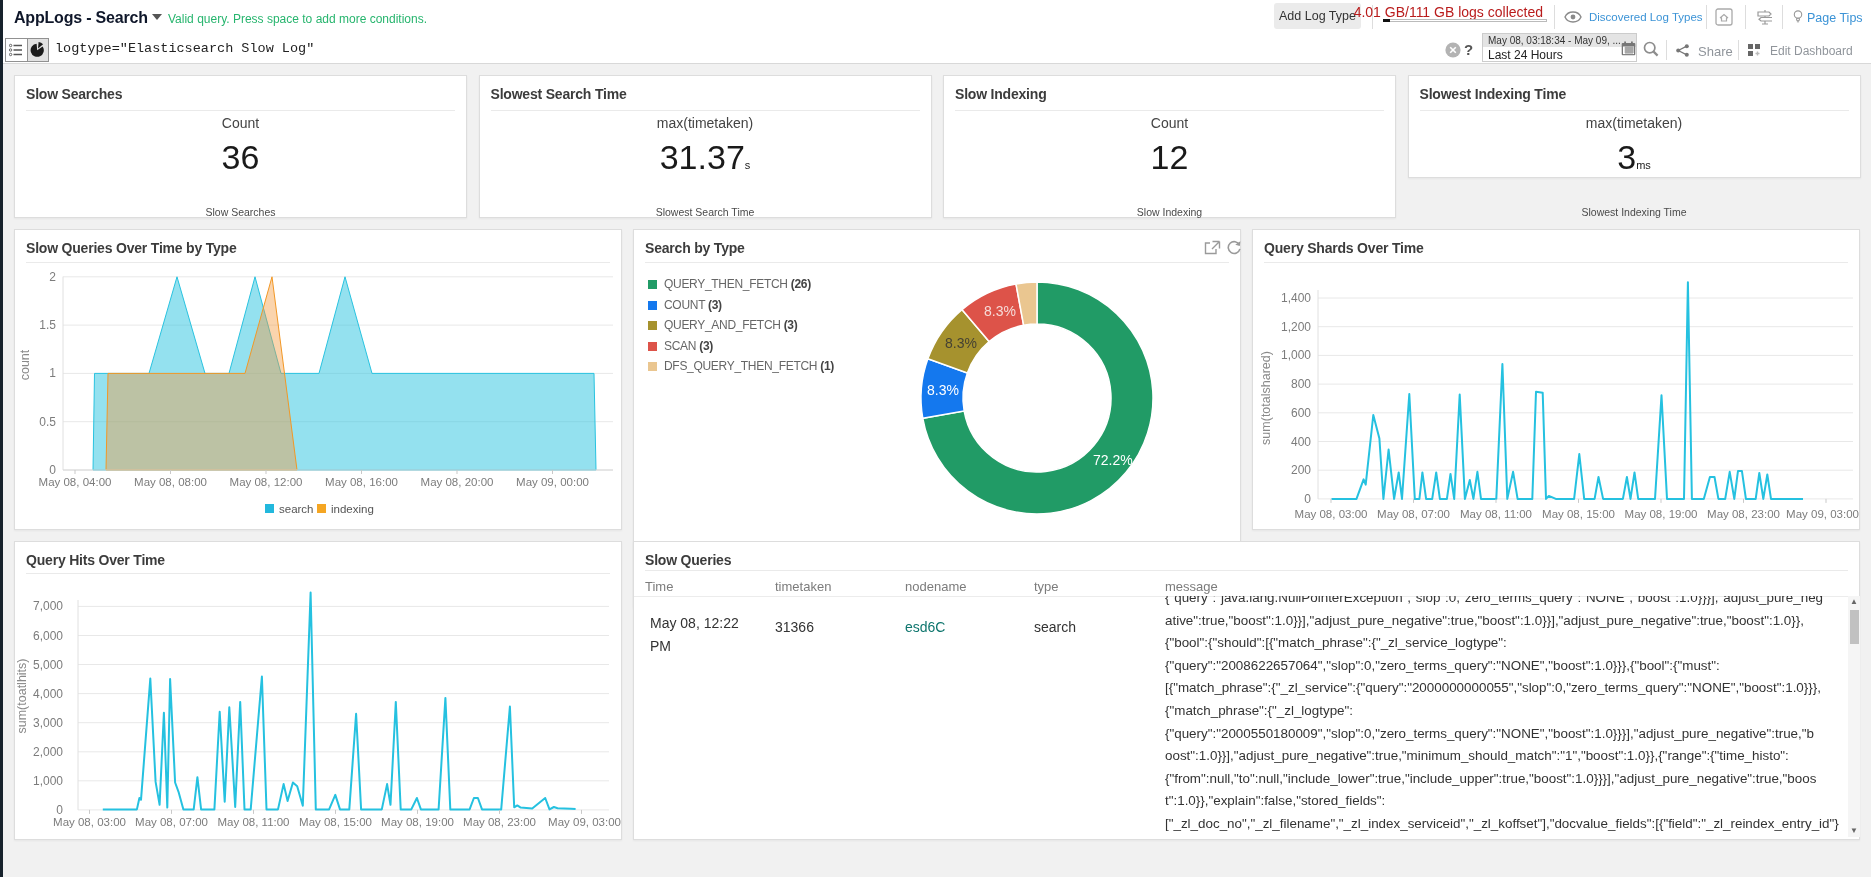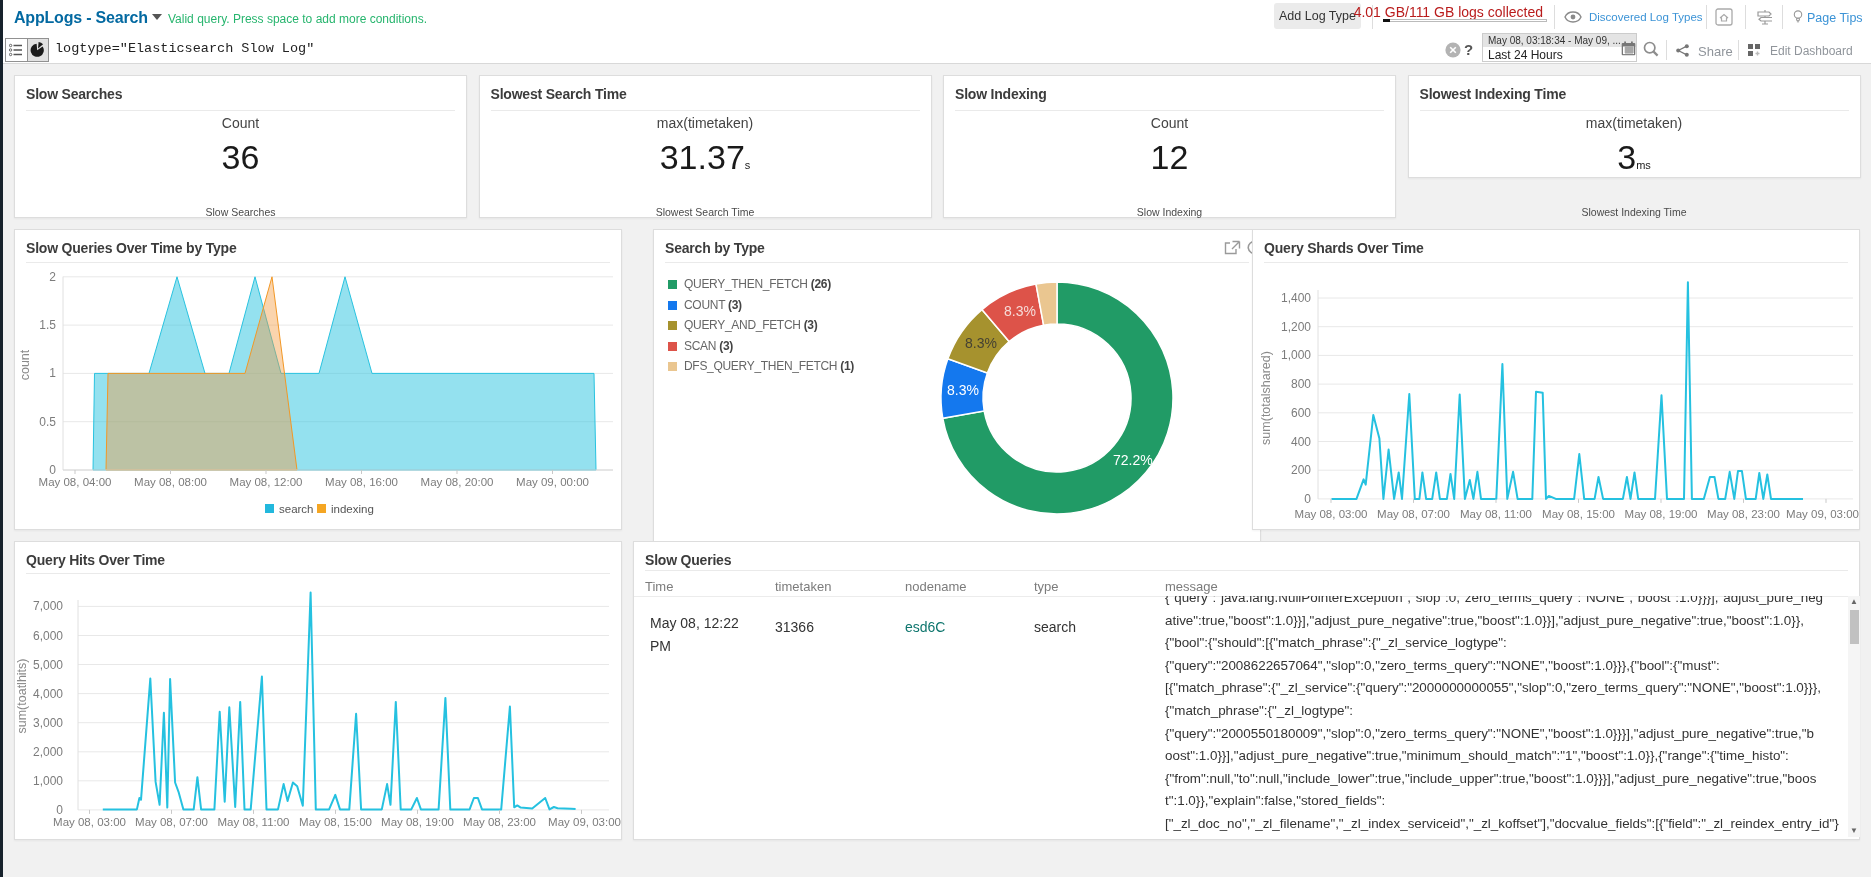--- a/index.html
+++ b/index.html
@@ -4,21 +4,21 @@
 html,body{width:1871px;height:877px;overflow:hidden;background:#f1f1f1;font-family:"Liberation Sans",sans-serif;}
 .abs{position:absolute;}
 .card{position:absolute;background:#fff;border:1px solid #ddd;box-shadow:0 1px 2px rgba(0,0,0,0.05);}
 .ctitle{position:absolute;left:11px;top:10px;font-size:14px;font-weight:700;color:#3c3c3c;letter-spacing:-0.2px;}
 .csep{position:absolute;left:11px;right:11px;border-top:1px solid #eaeaea;}
 svg{position:absolute;left:0;top:0;}
 </style></head>
 <body>
 
 <div class="abs" style="left:0;top:0;width:1871px;height:36px;background:#fff;"></div>
-<div class="abs" style="left:14px;top:9px;font-size:16px;font-weight:700;letter-spacing:-0.2px;color:#0369a1;">AppLogs - Search</div>
+<div class="abs" style="left:14px;top:9px;font-size:16px;font-weight:700;letter-spacing:-0.2px;color:#0f172a;">AppLogs - Search</div>
 <div class="abs" style="left:152px;top:14px;width:0;height:0;border-left:5px solid transparent;border-right:5px solid transparent;border-top:6px solid #555;"></div>
 <div class="abs" style="left:168px;top:12px;font-size:12px;color:#27b56e;">Valid query. Press space to add more conditions.</div>
 <div class="abs" style="left:1274px;top:3px;width:87px;height:26px;background:#ebebeb;border-radius:3px;font-size:12.5px;color:#333;text-align:center;line-height:26px;">Add Log Type</div>
 <div class="abs" style="left:1372px;top:5px;width:1px;height:24px;background:#ddd;"></div>
 <div class="abs" style="right:328px;top:4px;white-space:nowrap;font-size:14px;color:#b91c1c;">4.01 GB/111 GB logs collected</div>
 <div class="abs" style="left:1383px;top:19px;width:164px;height:3px;border:1px solid #bbb;background:#fff;"></div>
 <div class="abs" style="left:1383px;top:19px;width:7px;height:3px;background:#111;"></div>
 <div class="abs" style="left:1554px;top:5px;width:1px;height:24px;background:#ddd;"></div>
 
 <svg width="18" height="14" style="left:1564px;top:10px;" viewBox="0 0 18 14">
@@ -163,21 +163,21 @@
 <line x1="442" y1="240" x2="442" y2="244" stroke="#c9c9c9"></line>
 <text x="537.5" y="256" text-anchor="middle" font-size="11.5" fill="#7c7c7c">May 09, 00:00</text>
 <line x1="537.5" y1="240" x2="537.5" y2="244" stroke="#c9c9c9"></line>
 <text x="14" y="135" text-anchor="middle" font-size="12.5" fill="#8a8a8a" transform="rotate(270 14 135)">count</text>
 <rect x="250" y="274" width="9" height="9" fill="#22b8dd"></rect>
       <text x="264" y="282.5" font-size="11.5" fill="#555">search</text>
 <rect x="302" y="274" width="9" height="9" fill="#f5a623"></rect>
       <text x="316" y="282.5" font-size="11.5" fill="#555">indexing</text>
 </svg>
   </div>
-<div class="card" style="left:653px;top:229px;width:608px;height:379px;">
+<div class="card" style="left:633px;top:229px;width:608px;height:379px;">
 <div class="ctitle">Search by Type</div>
     <div class="csep" style="top:32px;"></div>
 <svg width="17" height="15" style="left:570px;top:10px;" viewBox="0 0 17 15">
       <path d="M6 3 H1.5 V13.5 H12 V9" fill="none" stroke="#9a9a9a" stroke-width="1.4"></path>
       <path d="M8.5 1.5 H15.5 M15.5 1.5 V8.5 M15.5 1.5 L8 9" stroke="#9a9a9a" stroke-width="1.4" fill="none"></path>
     </svg>
 <svg width="16" height="15" style="left:592px;top:10px;" viewBox="0 0 16 16">
       <path d="M13.8 5.2 A6.3 6.3 0 1 0 14.3 9.5" fill="none" stroke="#9a9a9a" stroke-width="1.7"></path>
       <path d="M14.8 1.2 L14.2 6.3 L9.3 5.0 Z" fill="#9a9a9a"></path>
     </svg>

